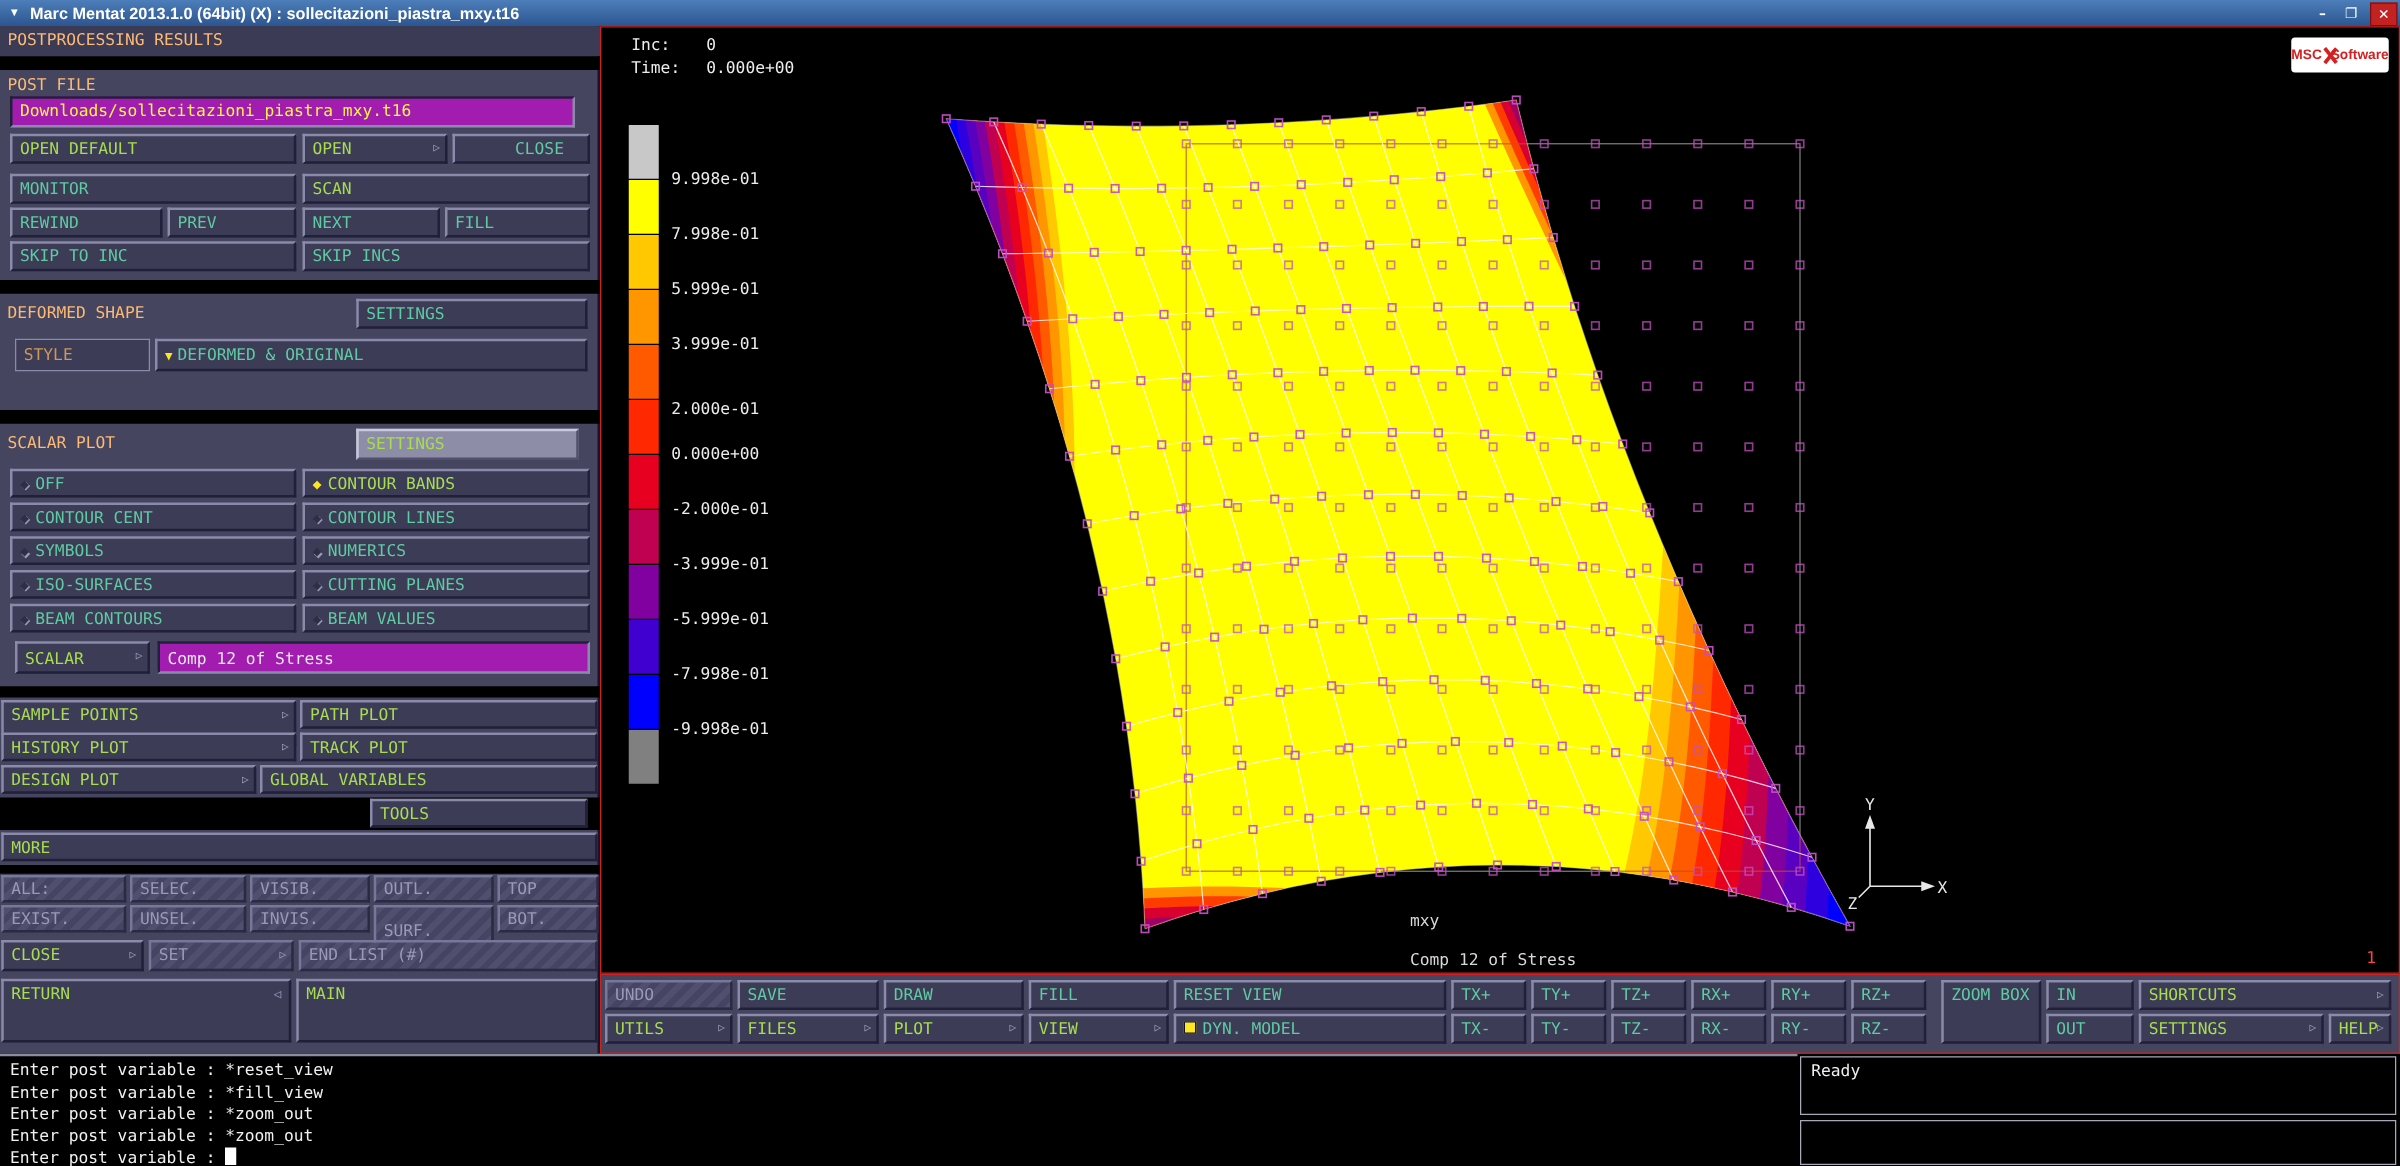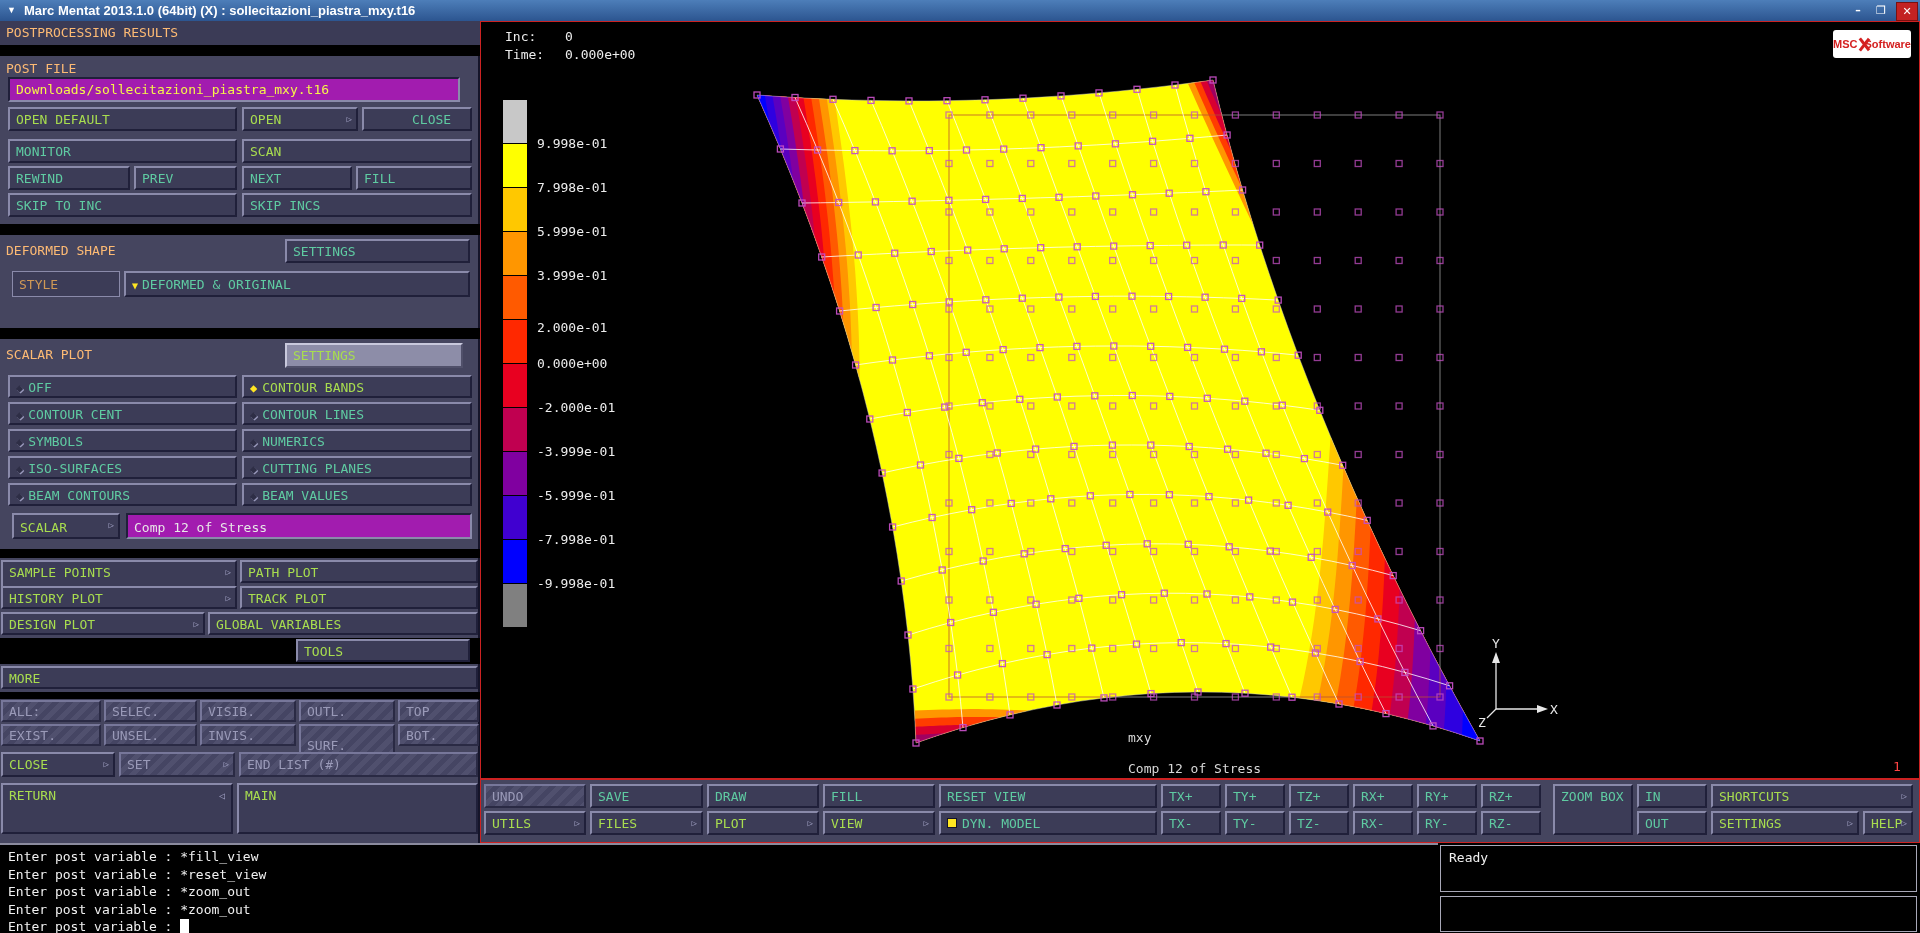--- a/index.html
+++ b/index.html
@@ -642,22 +642,22 @@
       </div>
     <div class="btn" style="left:1072px;top:4px;width:80px;height:51px;white-space:normal;line-height:15px;">ZOOM BOX</div>
     <div class="btn" style="left:1156px;top:4px;width:70px;height:24px;">IN</div>
     <div class="btn" style="left:1156px;top:31px;width:70px;height:24px;">OUT</div>
     <div class="btn g pop" style="left:1230px;top:4px;width:202px;height:24px;">SHORTCUTS</div>
     <div class="btn g pop" style="left:1230px;top:31px;width:148px;height:24px;">SETTINGS</div>
     <div class="btn g pop" style="left:1382px;top:31px;width:50px;height:24px;">HELP</div>
   </div>
 
   <div id="console">
+      <div class="cline">Enter post variable : *reset_view</div>
       <div class="cline">Enter post variable : *fill_view</div>
-      <div class="cline">Enter post variable : *reset_view</div>
       <div class="cline">Enter post variable : *zoom_out</div>
       <div class="cline">Enter post variable : *zoom_out</div>
       <div class="cline"><span>Enter post variable : </span><span class="cursor"></span></div>
     </div>
   <div id="status1"><span>Ready</span></div>
   <div id="status2"></div>
 
 </div>
 
 </body></html>

